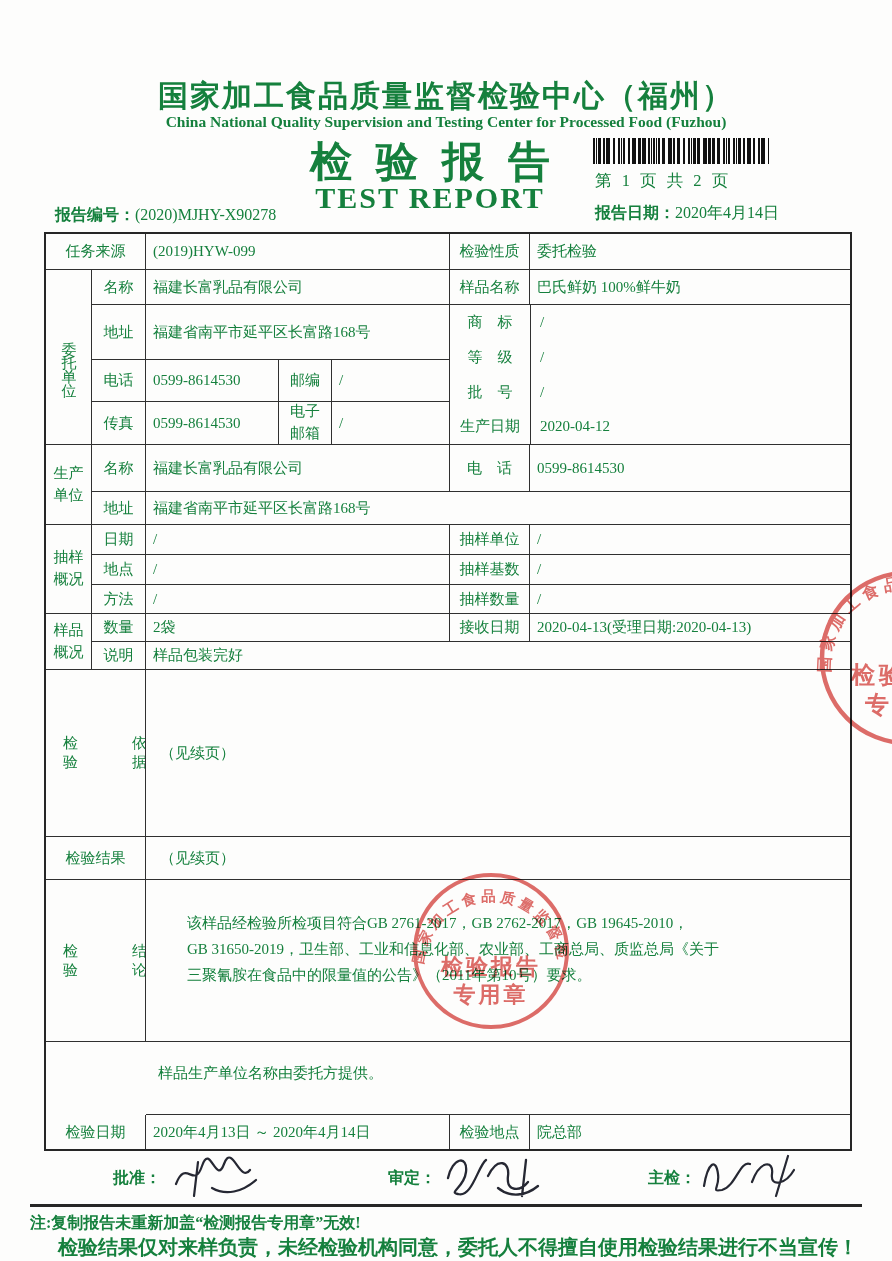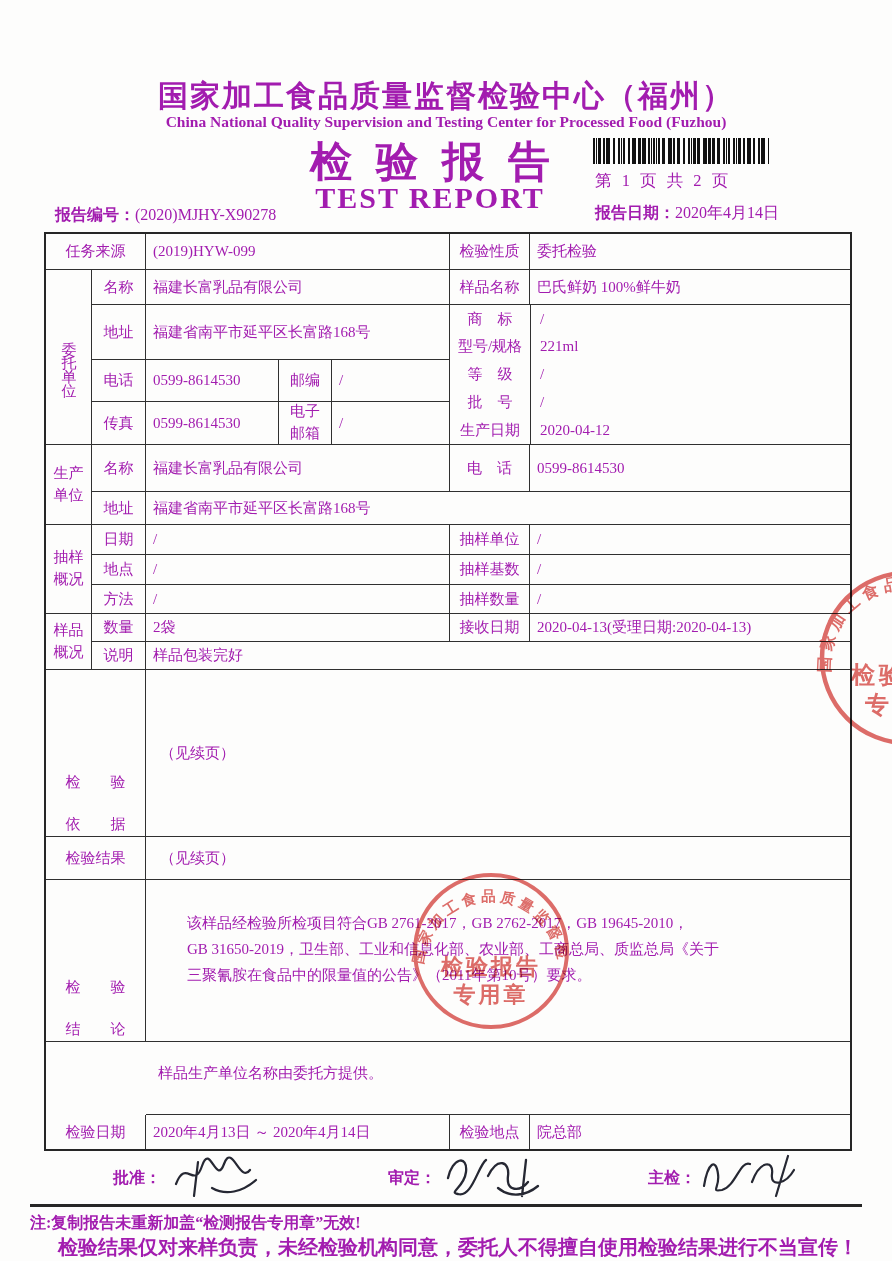--- a/index.html
+++ b/index.html
@@ -1,18 +1,18 @@
 <!DOCTYPE html>
 <html><head>
 <meta charset="utf-8">
 <style>
   html,body{margin:0;padding:0;background:#ffffff;}
   .page{
     position:relative;width:892px;height:1261px;background:#fdfdfc;overflow:hidden;
-    font-family:"Liberation Serif","DejaVu Serif",serif;color:#a21caf;text-decoration:underline;
+    font-family:"Liberation Serif","DejaVu Serif",serif;color:#15803d;text-decoration:underline;
   }
   .abs{position:absolute;}
   
   .title-cn{left:0;top:76px;width:892px;text-align:center;font-size:30px;font-weight:bold;letter-spacing:2px;}
   .title-en{left:0;top:113px;width:892px;text-align:center;font-size:15.5px;font-weight:bold;}
   .rpt-cn{left:180px;top:134px;width:500px;text-align:center;font-size:42px;font-weight:bold;letter-spacing:24px;text-indent:24px;}
   .rpt-en{left:180px;top:181px;width:500px;text-align:center;font-size:30px;font-weight:bold;letter-spacing:2px;font-family:"Liberation Serif","DejaVu Serif",serif;}
   .barcode{left:593px;top:138px;width:176px;height:26px;
     background:
       repeating-linear-gradient(90deg,#111 0 2px,rgba(0,0,0,0) 2px 5px),
@@ -31,21 +31,21 @@
     border-right:1.5px solid #303030;border-bottom:1.5px solid #303030;
     display:flex;align-items:center;font-size:15px;line-height:1.25;
     padding:2px 7px;overflow:hidden;
   }
   .no-br{border-right:none;}
   .no-bb{border-bottom:none;}
   .lbl{justify-content:center;text-align:center;padding:2px 2px;}
   .vwrap{justify-content:center;}
   .v1{writing-mode:vertical-rl;text-orientation:upright;letter-spacing:14px;}
   .v2{width:2.1em;word-break:break-all;text-align:center;line-height:1.45;}
-  .two-line{flex-direction:column;justify-content:flex-end;gap:24px;}
+  .two-line{flex-direction:row;justify-content:space-between;gap:24px;}
   .two-line div{letter-spacing:0;}
   .vtop{align-items:flex-start;}
   .merged{flex-direction:column;align-items:stretch;padding:0;}
   .mrow{flex:1;display:flex;align-items:center;}
   .mlab{width:80px;align-self:stretch;display:flex;align-items:center;justify-content:center;border-right:1.5px solid #303030;text-align:center;}
   .mval{flex:1;padding-left:9px;}
   .concl div{line-height:26px;margin-left:29px;}
   
   .stamp{position:absolute;opacity:.85;mix-blend-mode:multiply;}
   
@@ -84,24 +84,20 @@
     <div class="cell lbl" style="left:404px;top:36px;width:80px;height:35px">样品名称</div>
     <div class="cell no-br" style="left:484px;top:36px;width:320px;height:35px">巴氏鲜奶 100%鲜牛奶</div>
 
     <div class="cell lbl" style="left:46px;top:71px;width:54px;height:55px">地址</div>
     <div class="cell" style="left:100px;top:71px;width:304px;height:55px">福建省南平市延平区长富路168号</div>
 
     <div class="cell no-br merged" style="left:404px;top:71px;width:400px;height:140px">
       <div class="mrow">
           <span class="mlab">商　标</span>
           <span class="mval">/</span>
-        </div>
-      <div class="mrow">
-          <span class="mlab">型号/规格</span>
-          <span class="mval">221ml</span>
         </div>
       <div class="mrow">
           <span class="mlab">等　级</span>
           <span class="mval">/</span>
         </div>
       <div class="mrow">
           <span class="mlab">批　号</span>
           <span class="mval">/</span>
         </div>
       <div class="mrow">

